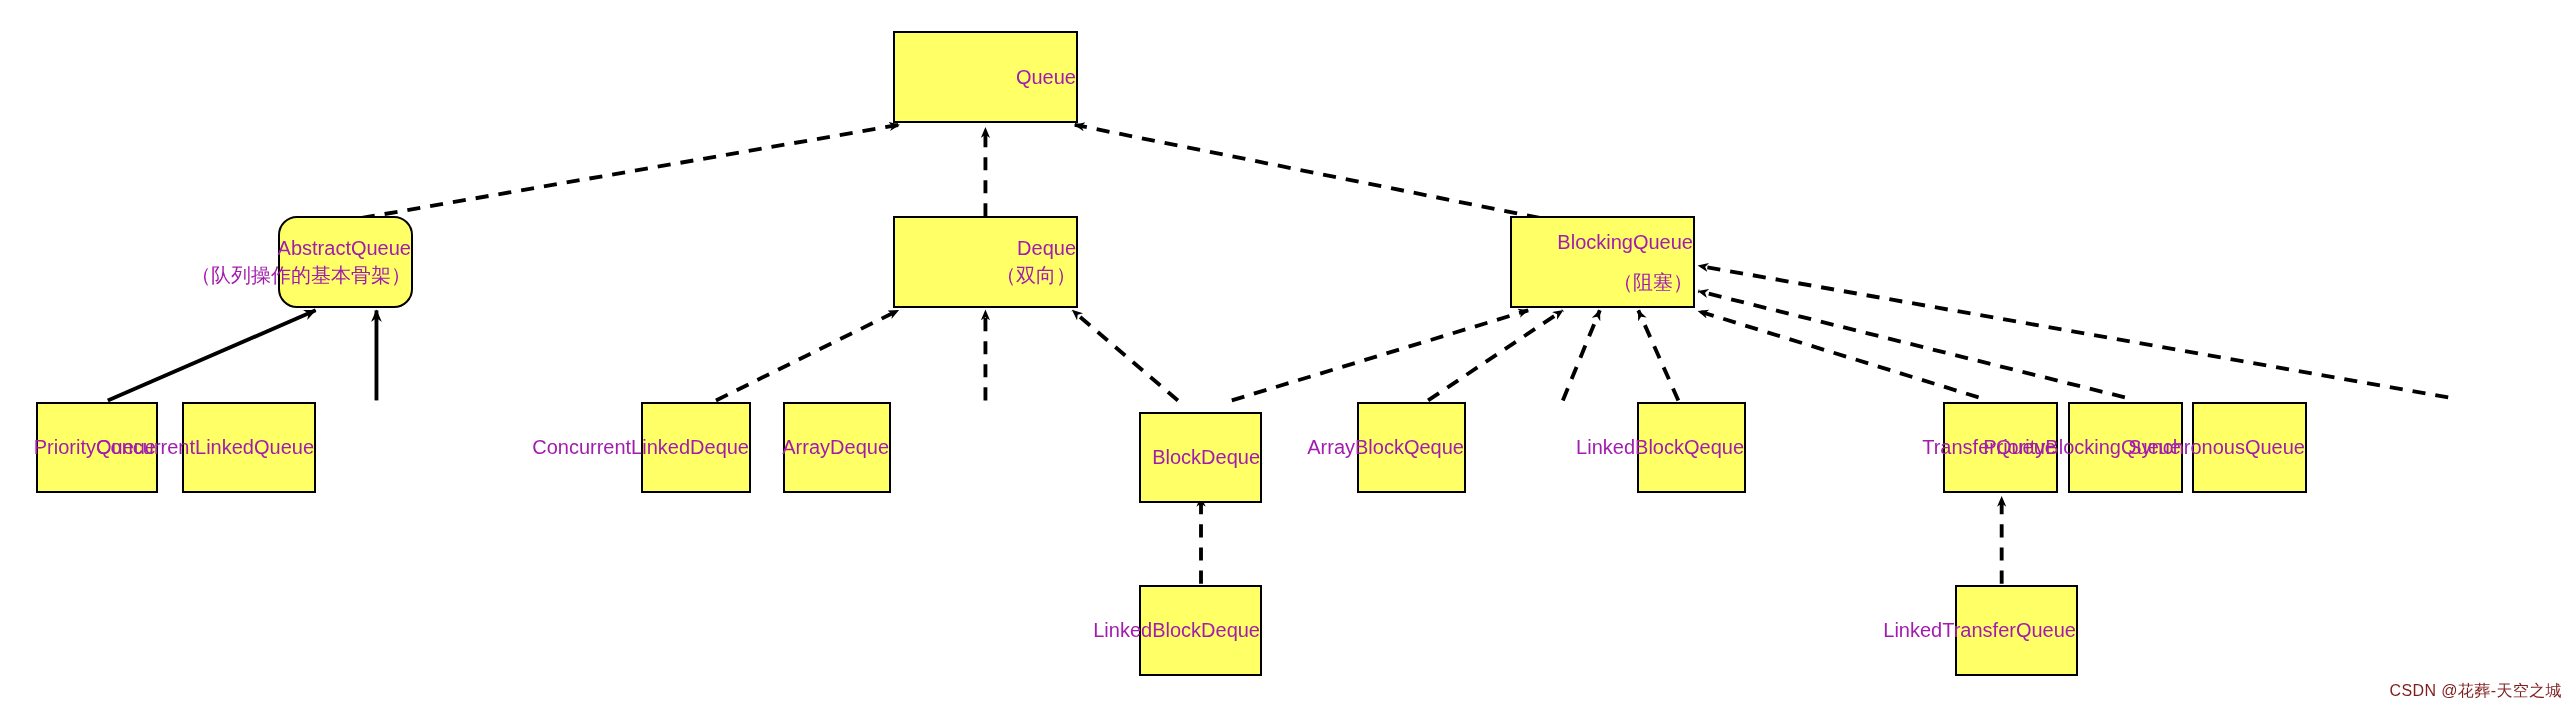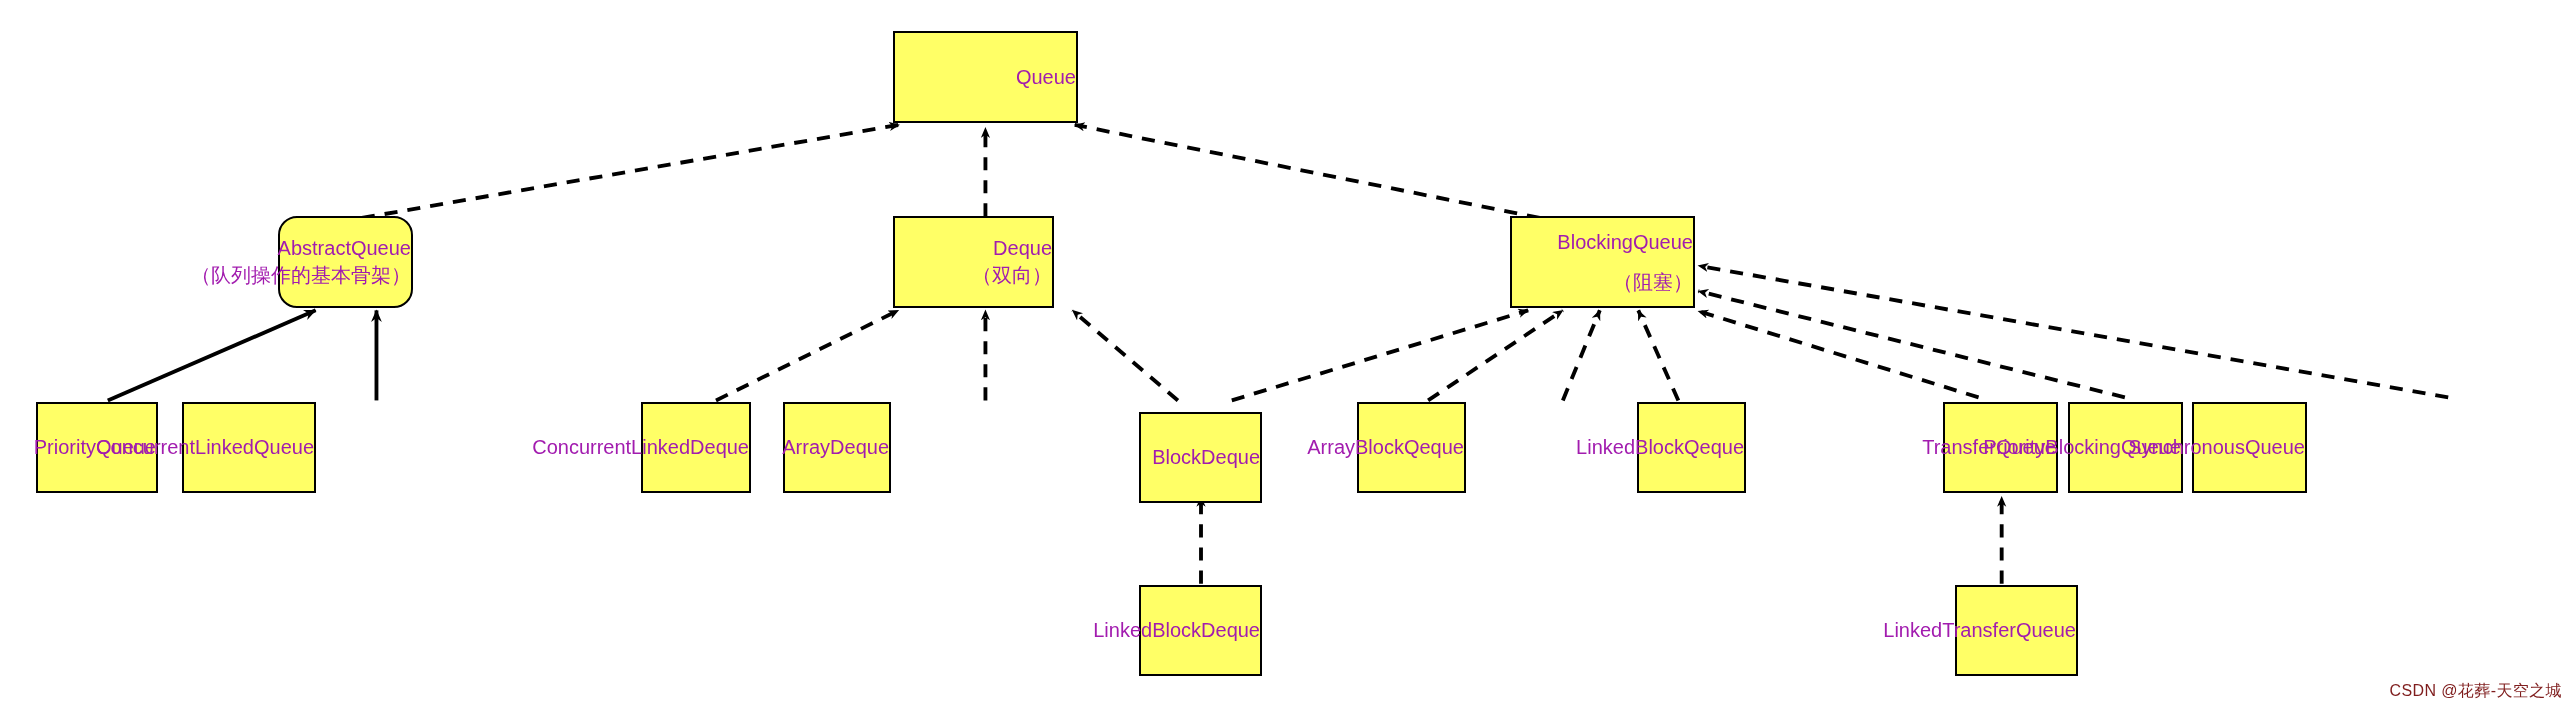--- a/index.html
+++ b/index.html
@@ -112,21 +112,21 @@
 
   <div class="uml-node" style="left:893px; top:31px; width:185px; height:92px;">
     <div class="uml-label">Queue</div>
   </div>
 
   <div class="uml-node two-line" style="left:278px; top:216px; width:135px; height:92px;border-radius:19px;">
     <div class="uml-label">AbstractQueue</div>
     <div class="uml-sub">（队列操作的基本骨架）</div>
   </div>
 
-  <div class="uml-node two-line" style="left:893px; top:216px; width:161px; height:92px;">
+  <div class="uml-node two-line" style="left:893px; top:216px; width:185px; height:92px;">
     <div class="uml-label">Deque</div>
     <div class="uml-sub">（双向）</div>
   </div>
 
   <div class="uml-node spaced" style="left:1510px; top:216px; width:185px; height:92px;">
     <div class="uml-label">BlockingQueue</div>
     <div class="uml-sub">（阻塞）</div>
   </div>
 
   <div class="uml-node" style="left:20px; top:402px; width:122px; height:91px;margin-left:16px;">

